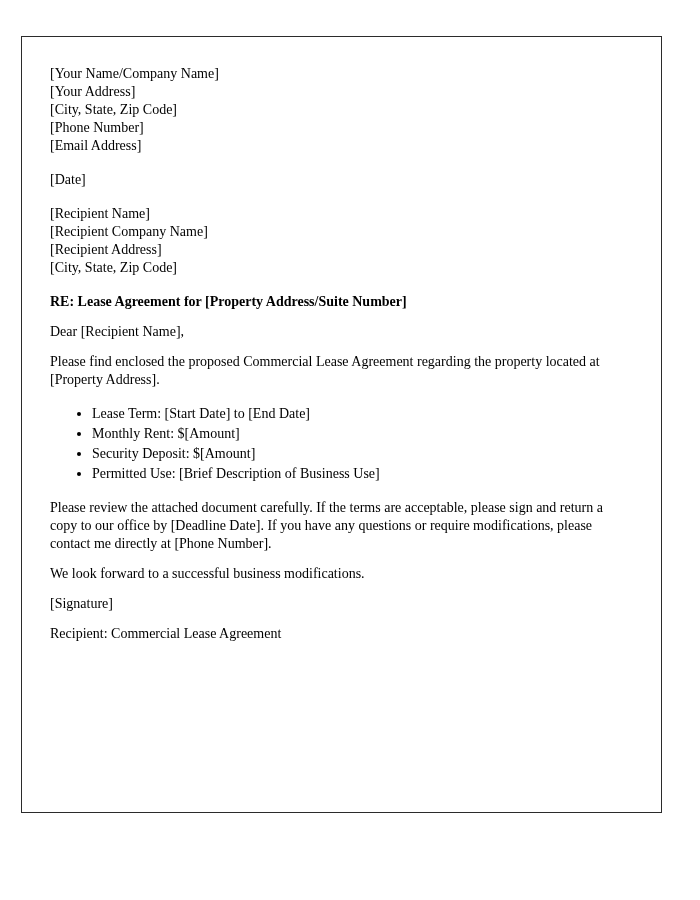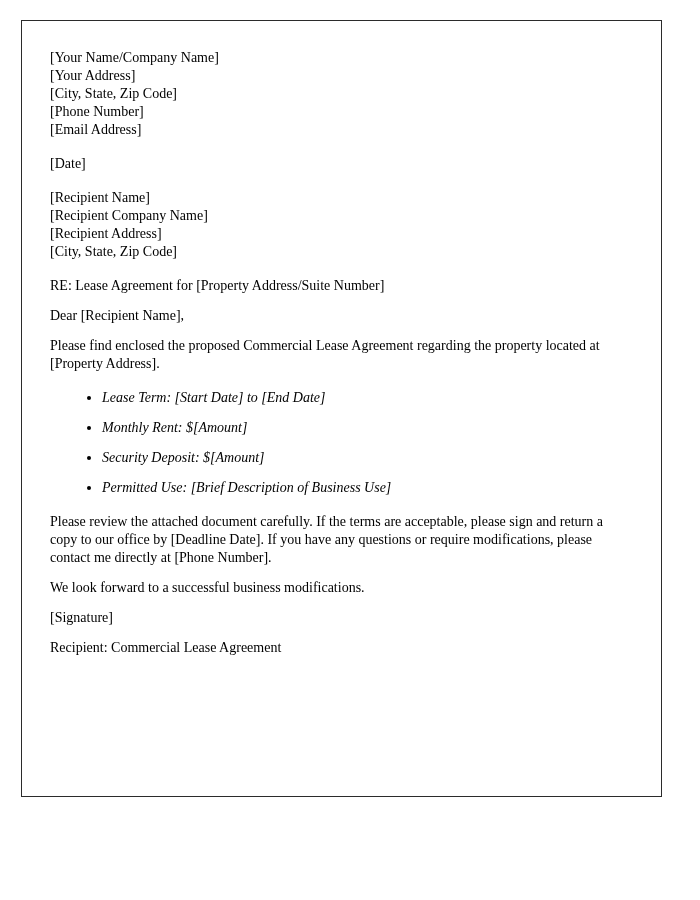--- a/index.html
+++ b/index.html
@@ -10,21 +10,21 @@
     width: 700px;
     height: 900px;
     background: #ffffff;
     font-family: "Liberation Serif", serif;
     color: #000000;
     overflow: hidden;
   }
   .page {
     position: absolute;
     left: 21px;
-    top: 20px;
+    top: 36px;
     width: 641px;
     height: 777px;
     box-sizing: border-box;
     border: 1px solid #2b2b2b;
     background: #ffffff;
     padding: 28px 30px 0 28px;
   }
   .page, .page * {
     font-size: 14px;
     line-height: 18px;
@@ -35,29 +35,28 @@
   .block:first-child {
     margin-top: 0;
   }
   .line {
     white-space: pre;
   }
   p {
     margin: 12px 0;
   }
   .subject {
-    font-weight: normal;
+    font-weight: bold;
   }
   ul.terms {
     margin: 16px 0;
     padding-left: 40px;
   }
   ul.terms li {
-    margin: 12px;
-    font-style: italic;
+    margin: 2px;
   }
 </style>
 </head>
 <body>
 
 <div class="page">
 
   <div class="block">
     <div class="line">[Your Name/Company Name]</div>
     <div class="line">[Your Address]</div>

